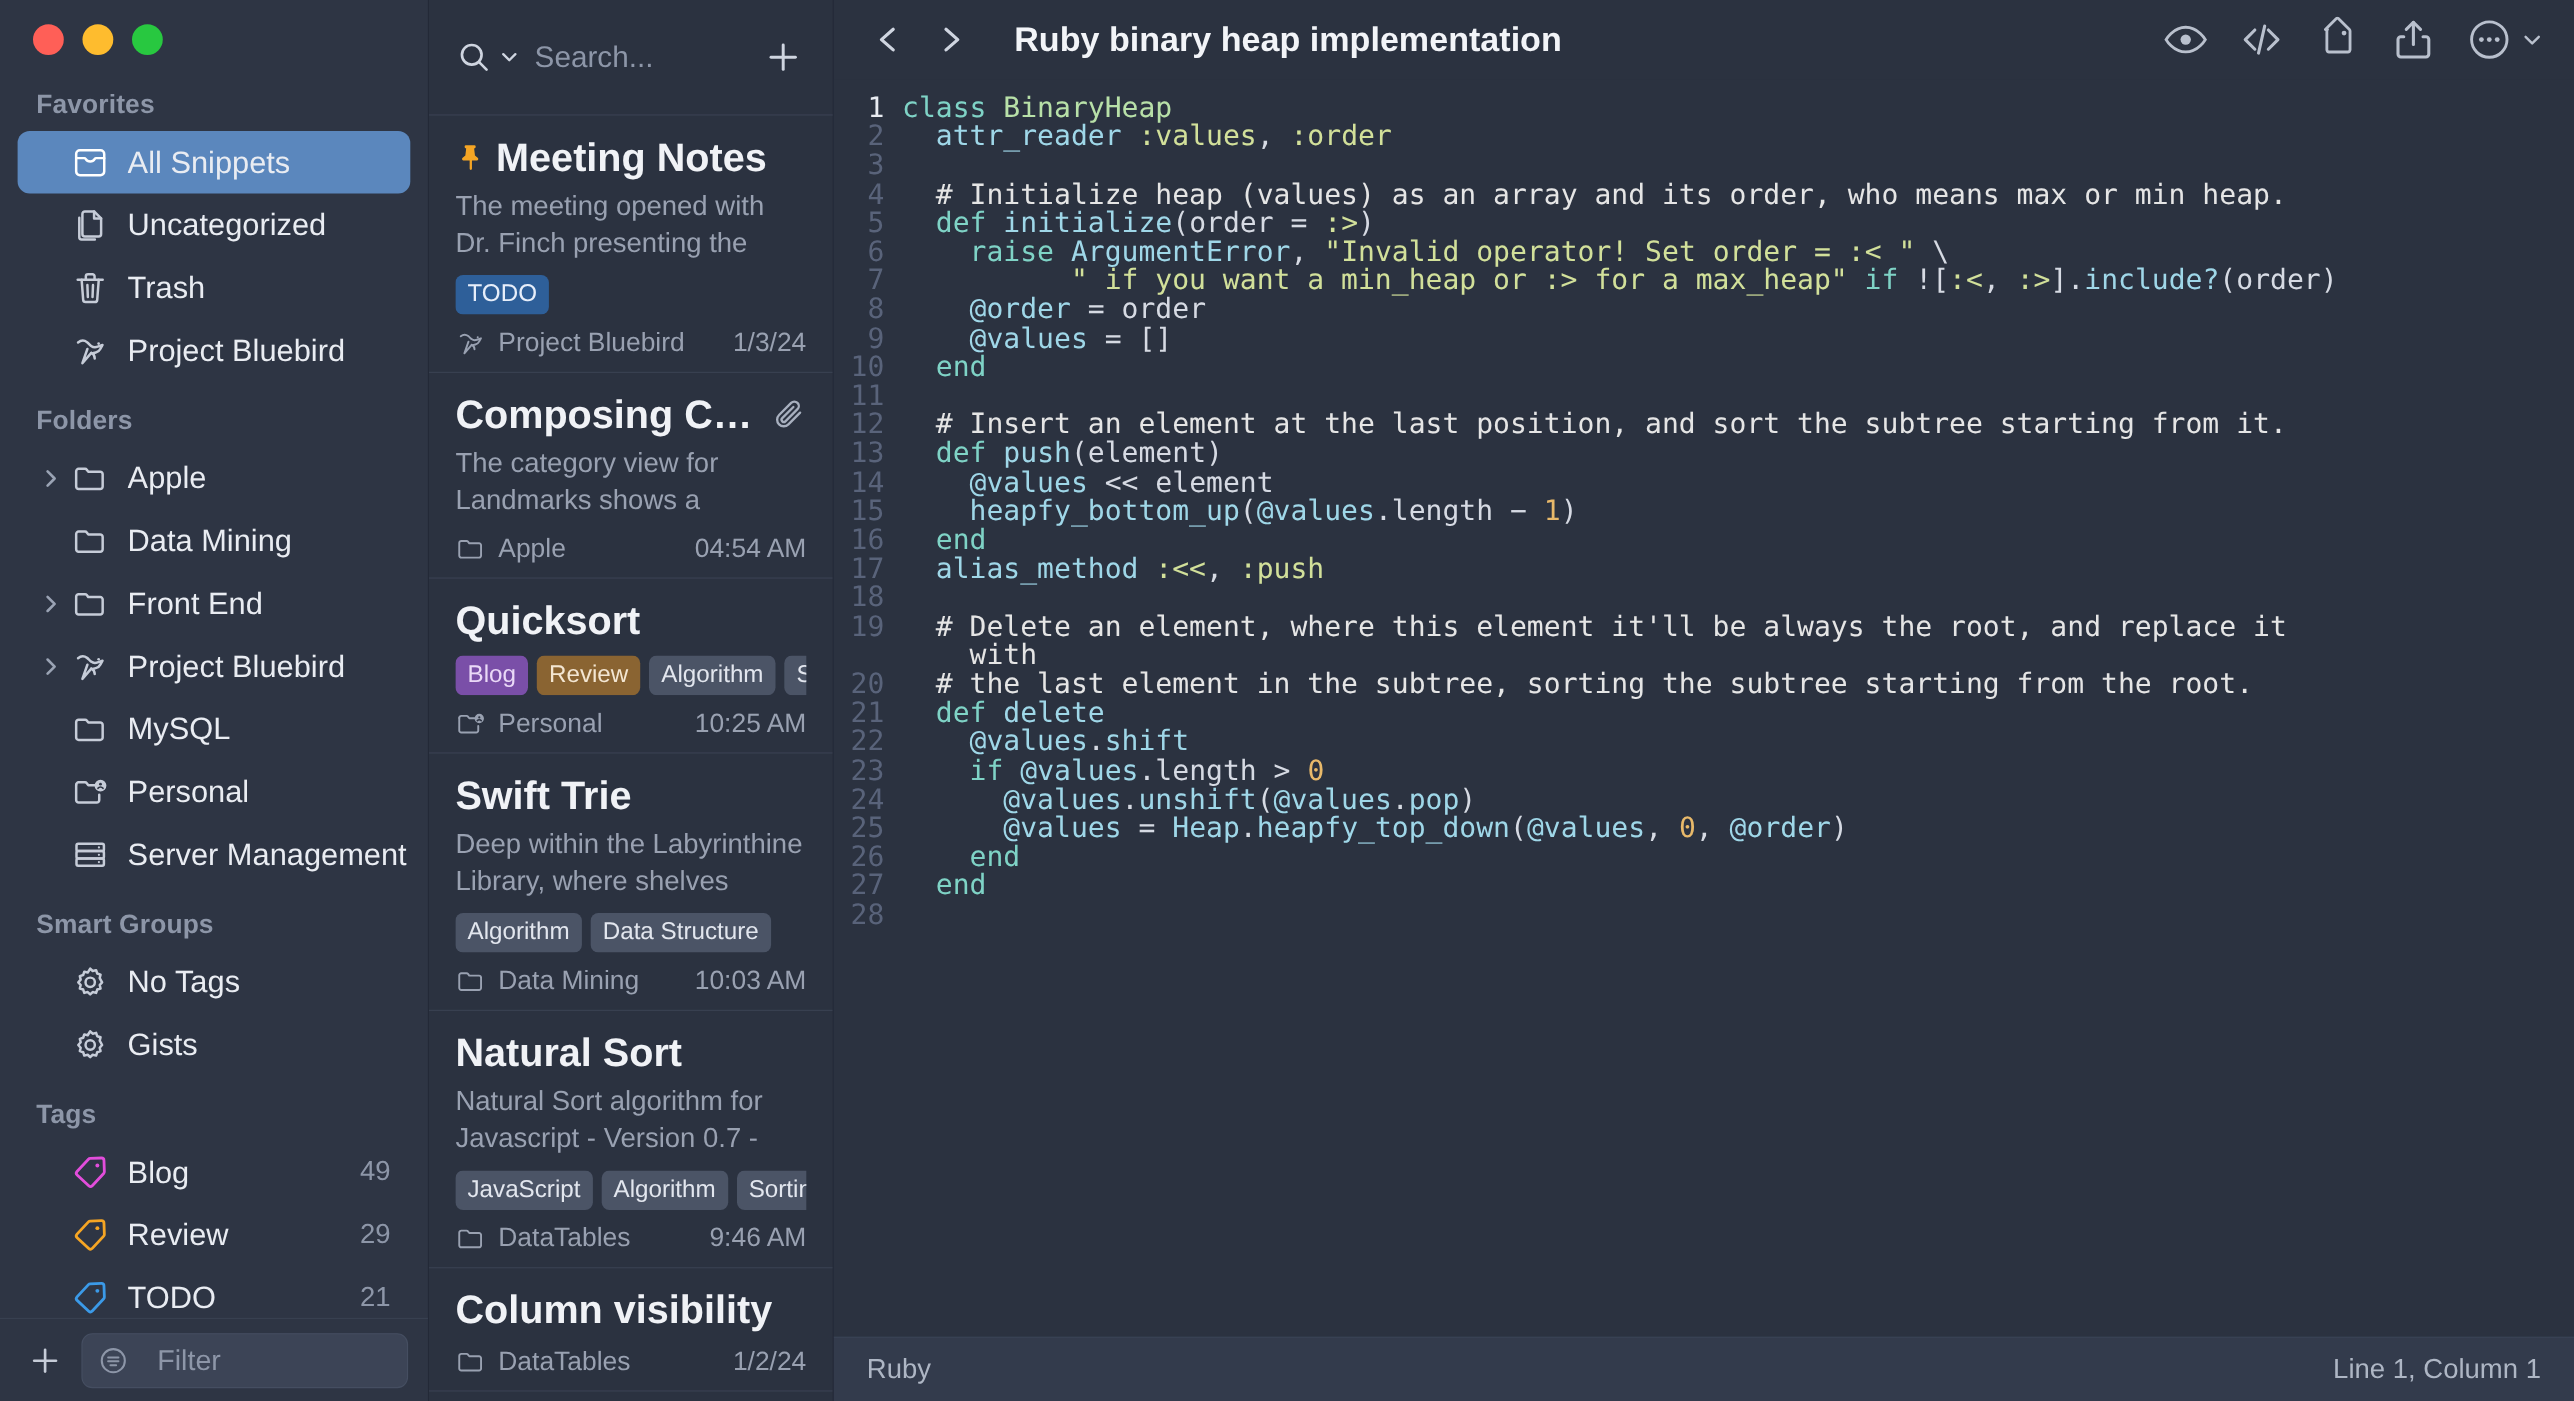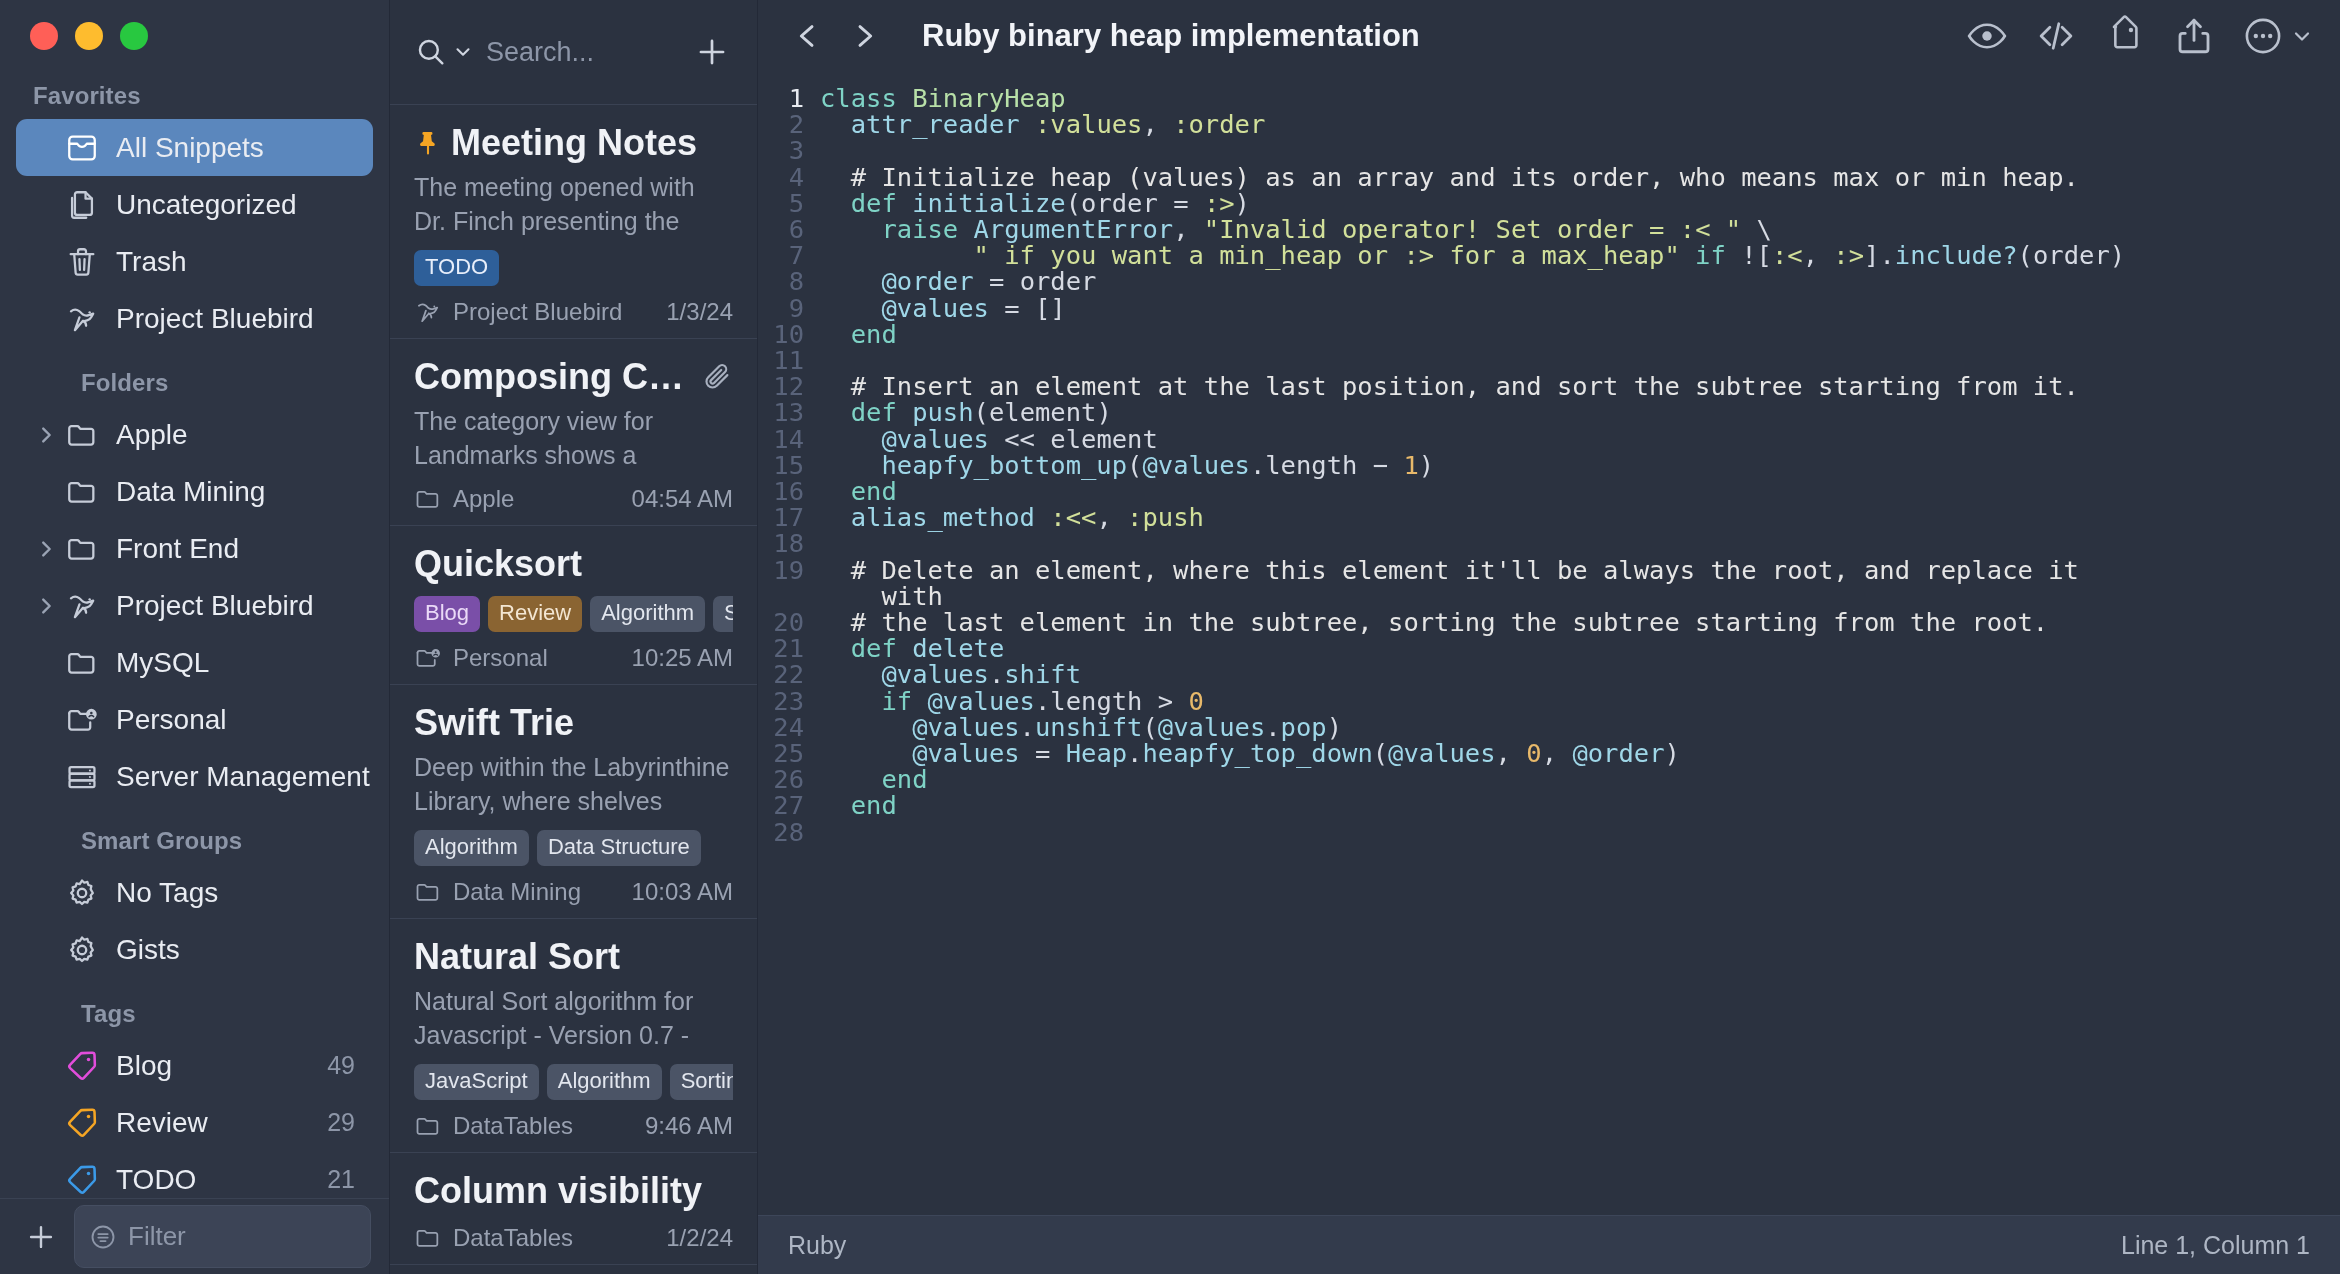--- a/index.html
+++ b/index.html
@@ -25,21 +25,21 @@
     padding-left:30px; flex:0 0 72px;
   }
   .dot { width:28px; height:28px; border-radius:50%; }
   .dot.red{background:#ff5f57;} .dot.yellow{background:#febc2e;} .dot.green{background:#28c840;}
 
   .sb-scroll { flex:1 1 auto; overflow:hidden; padding-bottom:4px; }
   .sec-head {
     font-size:24px; font-weight:bold; color:#8d96a8;
     padding:10px 0 9px 33px; letter-spacing:.1px;
   }
-  .sec-head.tight { padding-top:22px;margin-left:48px; }
+  .sec-head.tight { padding-top:22px; }
   .row {
     display:flex; align-items:center; height:57px;
     margin:0 16px; padding-left:17px; border-radius:11px;
     font-size:28px; color:#e9ecf2; position:relative;
   }
   .row.selected { background:#5b87bd; }
   .row .disc {
     width:26px; flex:0 0 26px; display:flex; align-items:center; justify-content:center;
     margin-right:2px;
   }
@@ -47,22 +47,22 @@
   .row .lbl { flex:1 1 auto; white-space:nowrap; overflow:hidden; }
   .row .cnt { font-size:25px; color:#8d96a8; padding-right:18px; }
 
   .sb-footer {
     position:absolute; left:0; right:0; bottom:0; height:76px;
     background:#2e3544; border-top:1px solid #3a4253;
     display:flex; align-items:center; padding:0 18px; gap:10px;
   }
   .plus-btn { width:46px; height:46px; display:flex; align-items:center; justify-content:center; color:#c6ccd8; }
   .filter-box {
-    flex:1 1 auto; height:63px; background:#3c4456; border-radius:10px;
-    display:flex; align-items:center; padding:0 14px; gap:11px;
+    flex:1 1 auto; height:50px; background:#3c4456; border-radius:10px;
+    display:flex; align-items:center; padding:0 14px; gap:26px;
     border:1px solid #454e61;
   }
   .filter-box .ph { color:#8d96a8; font-size:26px; }
 
   
   .list-panel {
     width:368px; flex:0 0 368px; background:#2b3240;
     display:flex; flex-direction:column; border-right:1px solid #232937;
   }
   .search-bar {

